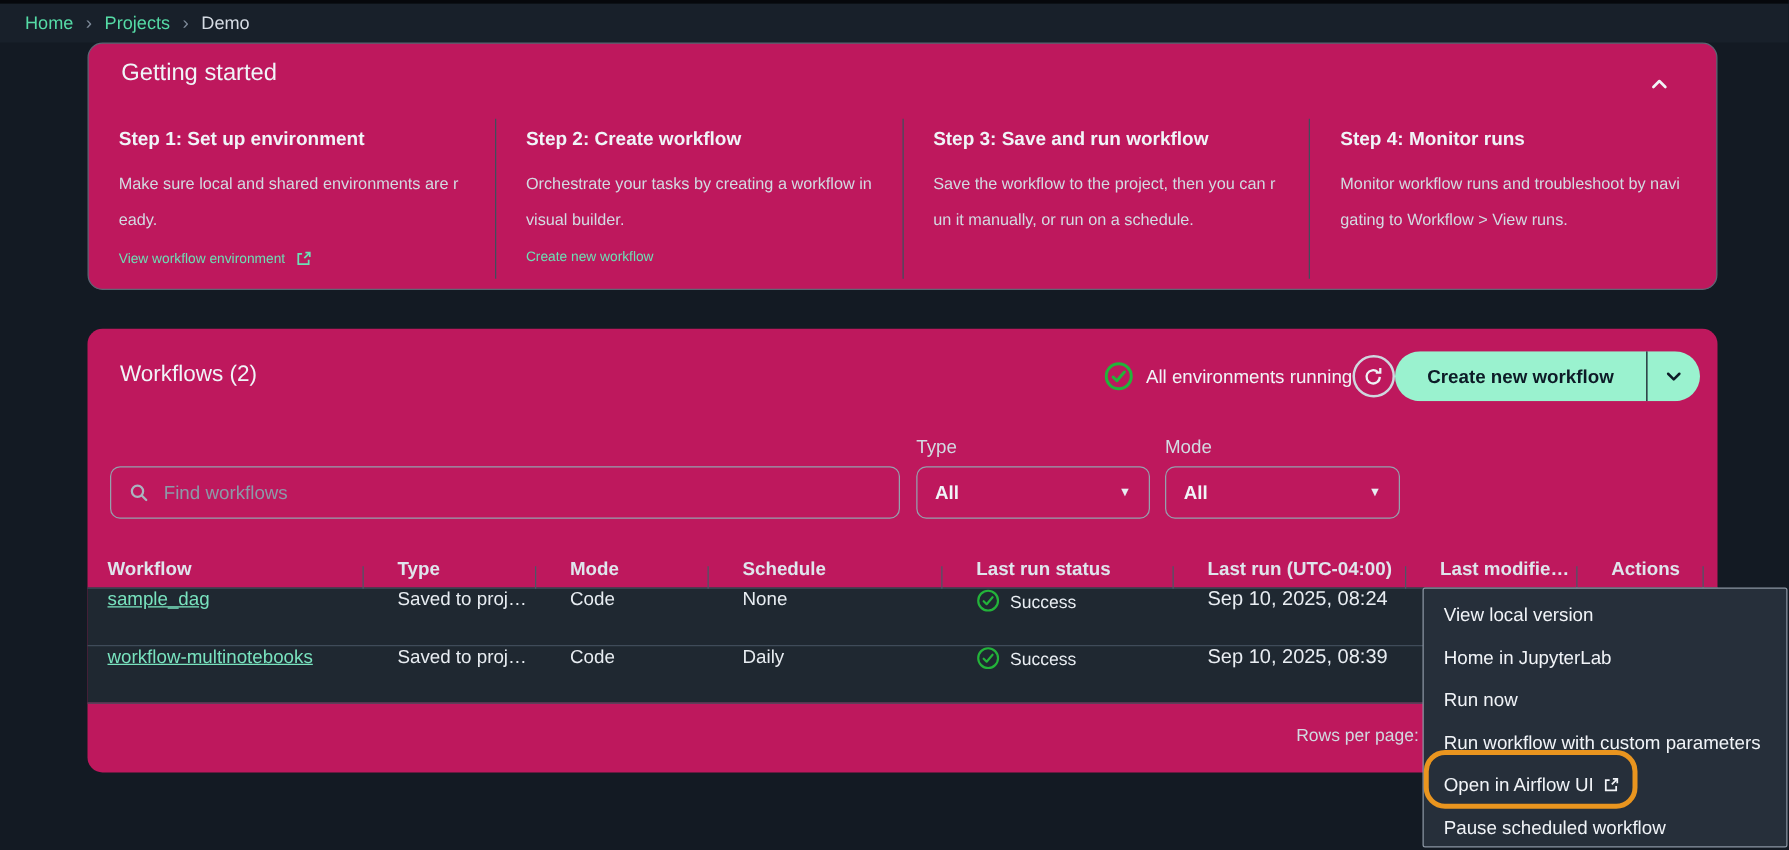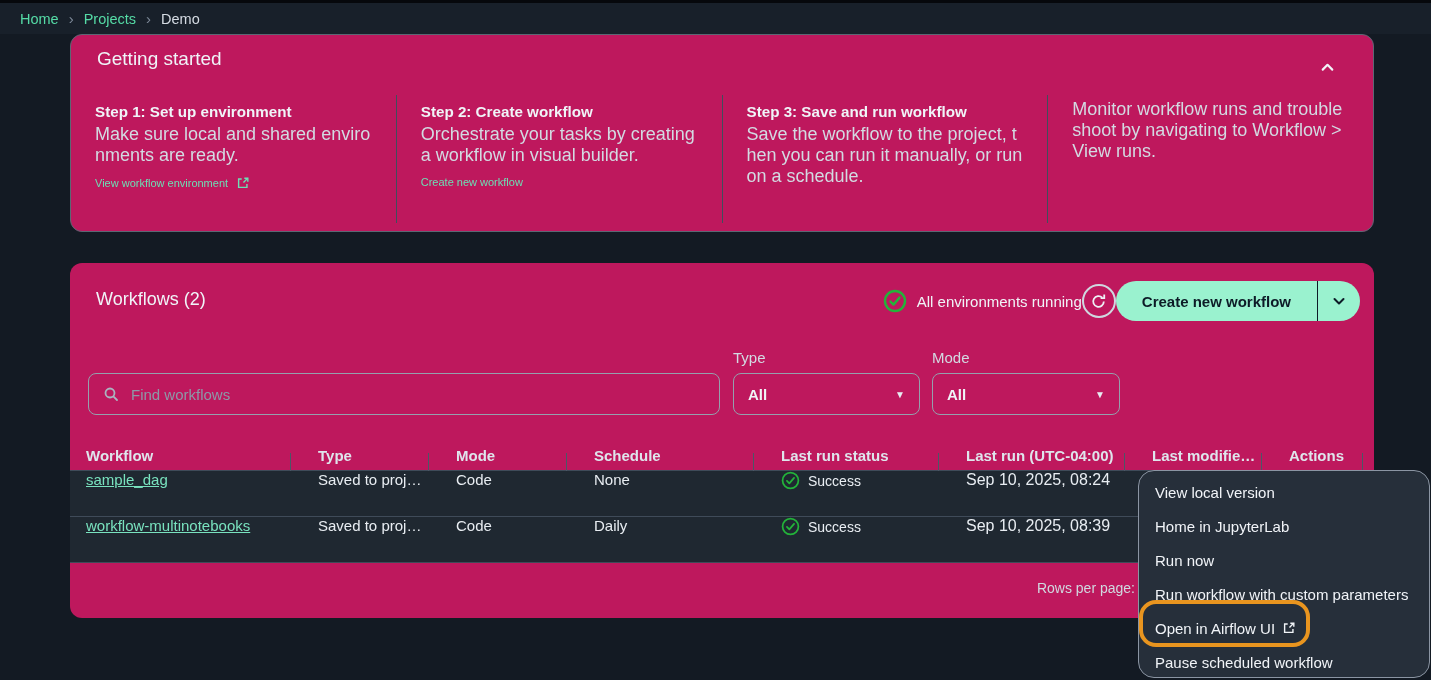--- a/index.html
+++ b/index.html
@@ -21,21 +21,21 @@
   
   .card { position: absolute; background: #be185d; border-radius: 12px; }
   .gs-card { left: 70px; top: 34px; width: 1304px; height: 198px; border: 1px solid #5c6774; }
   .gs-title { position: absolute; top: 13px; left: 26px; font-size: 19px; font-weight: 400; color: #f0f4f8; margin: 0; }
   .collapse-btn { position: absolute; top: 16px; right: 30px; width: 32px; height: 32px;
     background: none; border: none; cursor: pointer; display: flex; align-items: center; justify-content: center; }
   .steps { position: absolute; top: 60px; left: 0; right: 0; bottom: 8px; display: flex; }
   .step { flex: 1 1 0; padding: 0 24px; }
   .step + .step { border-left: 1px solid #414d5c; }
   .step h3 { margin: 8px 0 0 0; font-size: 15.2px; font-weight: 700; color: #f0f4f8; }
-  .step p { margin: 4px 0 0 0; font-size: 18px; line-height: 21px; color: #d3dae2; word-break: break-all; }
+  .step p { margin: 12px 0 0 0; font-size: 13px; line-height: 29px; color: #d3dae2; word-break: break-all; }
   .step-link { margin-top: 10px; display: inline-flex; align-items: center; gap: 8px;
     color: #6ce0b5; font-size: 11px; text-decoration: none; cursor: pointer; }
   
   .wf-card { left: 70px; top: 263px; width: 1304px; height: 355px; }
   .wf-title { position: absolute; top: 26px; left: 26px; margin: 0; font-size: 18px; font-weight: 400; color: #f0f4f8; }
   .wf-header-right { position: absolute; top: 18px; right: 14px; height: 40px; display: flex; align-items: center; }
   .env-status { display: flex; align-items: center; gap: 10px; font-size: 15px; color: #f0f4f8; }
   .refresh-btn { width: 34px; height: 34px; border-radius: 50%; border: 2px solid #cfd7df;
     background: none; cursor: pointer; display: flex; align-items: center; justify-content: center; }
   .split-button { display: flex; height: 40px; border-radius: 20px; overflow: hidden; }
@@ -74,21 +74,21 @@
   .td { font-size: 15px; color: #e8edf2; padding-left: 28px; white-space: nowrap; overflow: hidden; }
   .td.c1 { padding-left: 16px; }
   .row-link { color: #79e3bf; text-decoration: underline; cursor: pointer; }
   .status-cell { display: flex; align-items: center; gap: 8px; }
   .status-text { font-size: 14px; color: #e9eef3; }
   .td.c6 { font-size: 16px; }
   .table-end { border-top: 1px solid #3f4b59; height: 0; }
   .tfooter { position: absolute; top: 317px; right: 239px; font-size: 14px; color: #d1d9e0; }
   
   .context-menu { position: absolute; left: 1138px; top: 470px; width: 292px; height: 208px;
-    background: #262f3a; border: 1px solid #8b95a3; border-radius: 16px; padding-top: 4px; z-index: 10; }
+    background: #262f3a; border: 1px solid #8b95a3; border-radius: 2px; padding-top: 4px; z-index: 10; }
   .menu-item { height: 34px; display: flex; align-items: center; gap: 7px; padding-left: 16px;
     font-size: 15px; color: #f1f4f8; cursor: pointer; white-space: nowrap; }
   .highlight-ring { position: absolute; left: 1139px; top: 600px; width: 171px; height: 47px;
     border: 4px solid #e9951f; border-radius: 17px; z-index: 11; pointer-events: none; }
   .icon { display: inline-flex; align-items: center; justify-content: center; }
 </style>
 </head>
 <body>
 
 <div class="topstrip"></div>
@@ -130,20 +130,21 @@
       <p>Orchestrate your tasks by creating a workflow in visual builder.</p>
       <a class="step-link">
         <span>Create new workflow</span>
       </a>
     </div>
     <div class="step">
       <h3>Step 3: Save and run workflow</h3>
       <p>Save the workflow to the project, then you can run it manually, or run on a schedule.</p>
     </div>
     <div class="step">
+      <h3>Step 4: Monitor runs</h3>
       <p>Monitor workflow runs and troubleshoot by navigating to Workflow &gt; View runs.</p>
     </div>
   </div>
 </section>
 
 <section class="card wf-card">
   <h2 class="wf-title">Workflows (2)</h2>
 
   <div class="wf-header-right">
     <div class="env-status">

